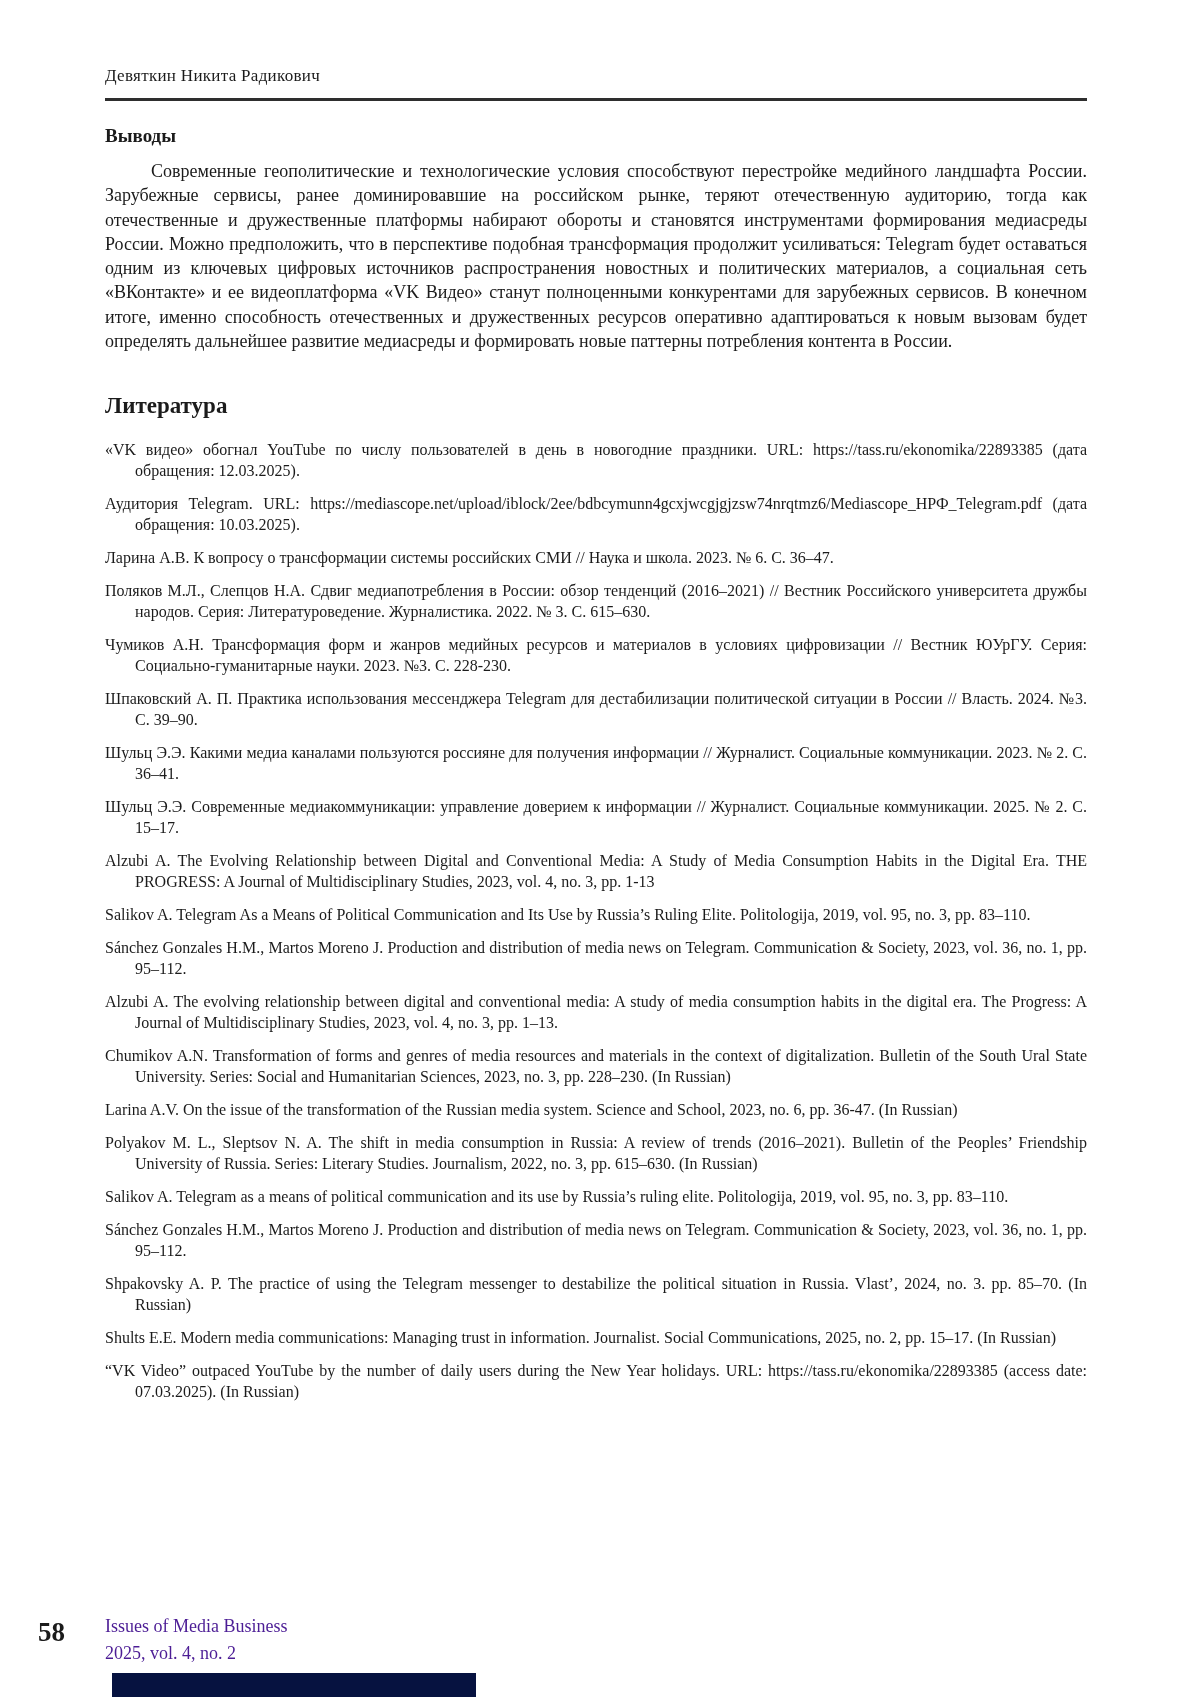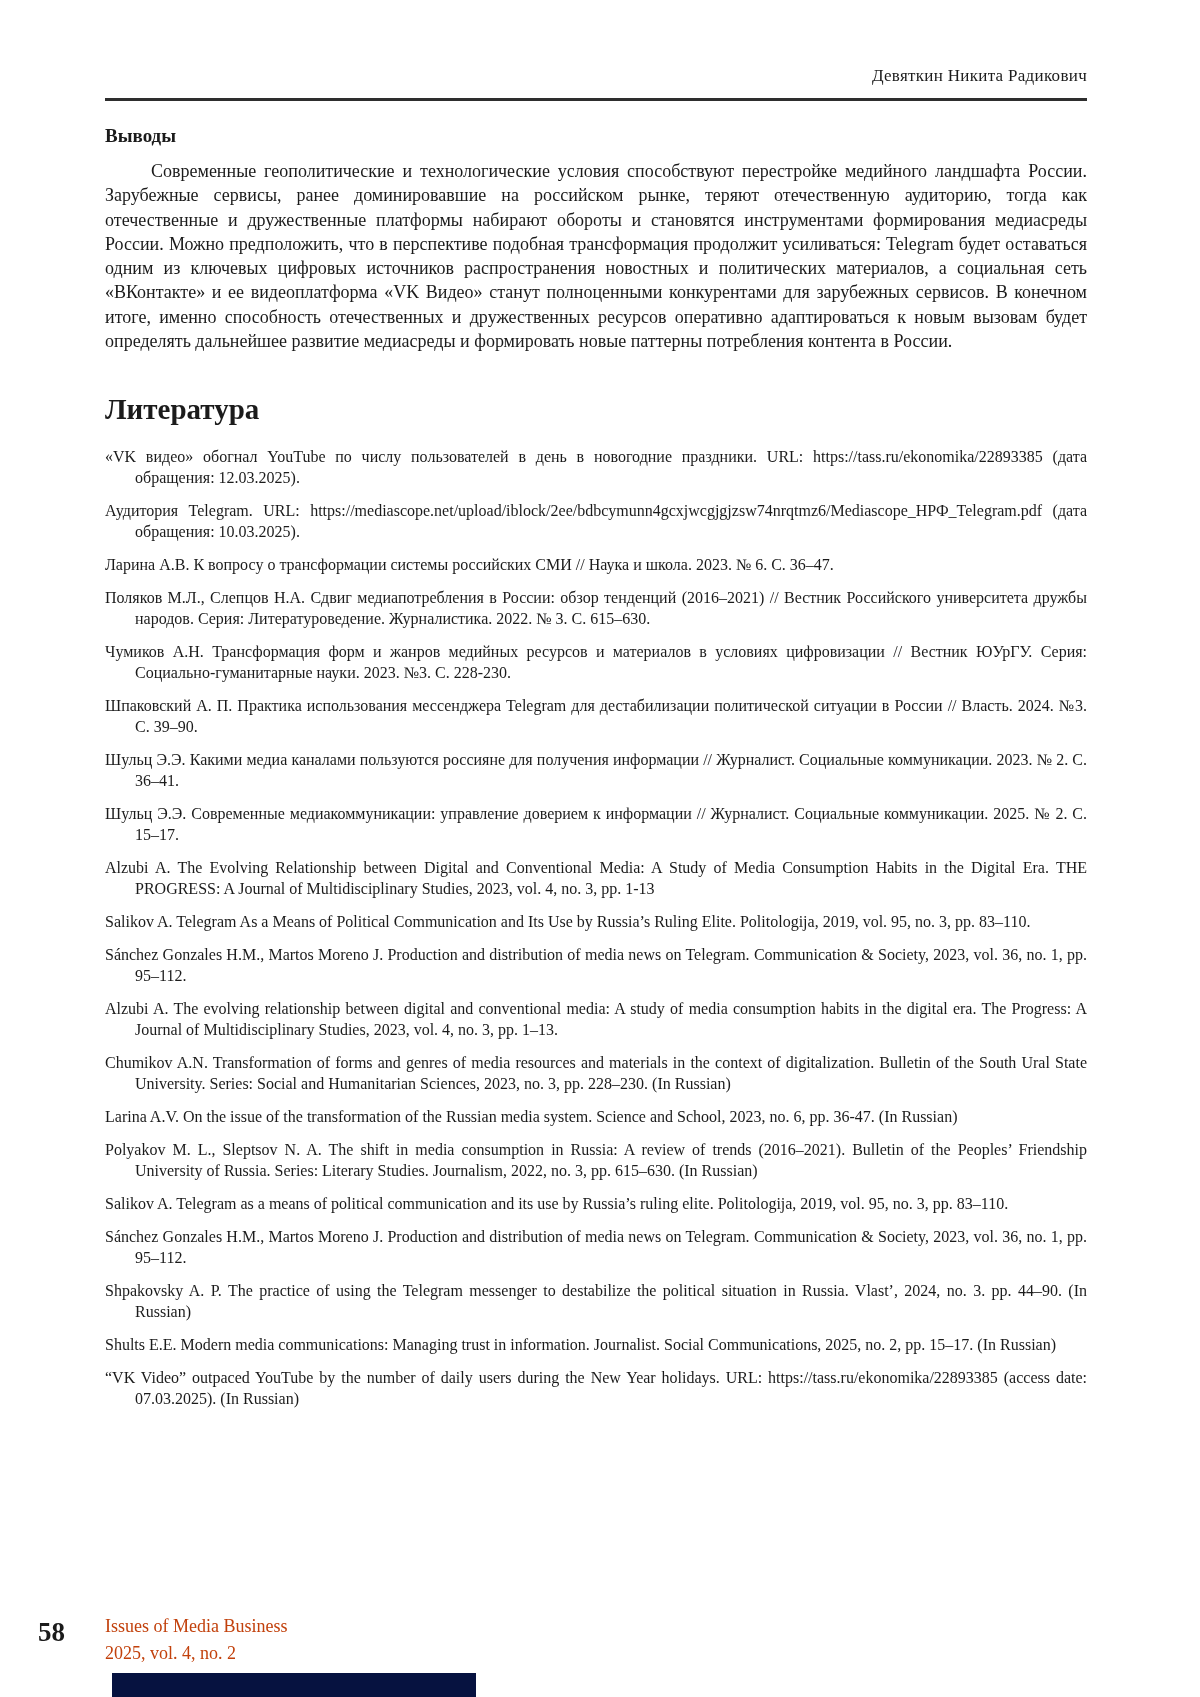--- a/index.html
+++ b/index.html
@@ -15,21 +15,21 @@
     font-family: "Liberation Serif", "DejaVu Serif", serif;
     color: #1b1b1b;
   }
   .content {
     position: absolute;
     left: 105px;
     top: 66px;
     width: 982px;
   }
   .running-head {
-    text-align: right;
+    text-align: left;
     font-size: 17px;
     letter-spacing: 0.3px;
     margin: 0 0 12px 0;
   }
   .header-rule {
     height: 3px;
     background: #2e2e2e;
     border: none;
     margin: 0 0 0 0;
     width: 100%;
@@ -42,21 +42,21 @@
   }
   .para {
     font-size: 18px;
     line-height: 24.3px;
     text-align: justify;
     text-indent: 46px;
     margin: 0;
   }
   .section-heading {
     font-weight: bold;
-    font-size: 29px;
+    font-size: 23px;
     margin: 40px 0 20px 0;
   }
   .section-heading.refs-en {
     margin-top: 30px;
   }
   .ref {
     font-size: 16px;
     line-height: 21px;
     text-align: justify;
     padding-left: 30px;
@@ -68,21 +68,21 @@
     position: absolute;
     left: 38px;
     top: 1617px;
     font-weight: bold;
     font-size: 27px;
   }
   .footer {
     position: absolute;
     left: 105px;
     top: 1613px;
-    color: #c2410c;
+    color: #4c1d95;
     font-size: 18px;
     line-height: 27px;
   }
   .footer p { margin: 0; }
   .footer-bar {
     position: absolute;
     left: 112px;
     bottom: 0;
     width: 364px;
     height: 24px;
@@ -119,21 +119,21 @@
     </div>
 
 
   <div>
       <p class="ref">Alzubi A. The evolving relationship between digital and conventional media: A study of media consumption habits in the digital era. The Progress: A Journal of Multidisciplinary Studies, 2023, vol. 4, no. 3, pp. 1–13.</p>
       <p class="ref">Chumikov A.N. Transformation of forms and genres of media resources and materials in the context of digitalization. Bulletin of the South Ural State University. Series: Social and Humanitarian Sciences, 2023, no. 3, pp. 228–230. (In Russian)</p>
       <p class="ref">Larina A.V. On the issue of the transformation of the Russian media system. Science and School, 2023, no. 6, pp. 36-47. (In Russian)</p>
       <p class="ref">Polyakov M. L., Sleptsov N. A. The shift in media consumption in Russia: A review of trends (2016–2021). Bulletin of the Peoples’ Friendship University of Russia. Series: Literary Studies. Journalism, 2022, no. 3, pp. 615–630. (In Russian)</p>
       <p class="ref">Salikov A. Telegram as a means of political communication and its use by Russia’s ruling elite. Politologija, 2019, vol. 95, no. 3, pp. 83–110.</p>
       <p class="ref">Sánchez Gonzales H.M., Martos Moreno J. Production and distribution of media news on Telegram. Communication &amp; Society, 2023, vol. 36, no. 1, pp. 95–112.</p>
-      <p class="ref">Shpakovsky A. P. The practice of using the Telegram messenger to destabilize the political situation in Russia. Vlast’, 2024, no. 3. pp. 44–90. (In Russian)</p>
+      <p class="ref">Shpakovsky A. P. The practice of using the Telegram messenger to destabilize the political situation in Russia. Vlast’, 2024, no. 3. pp. 85–70. (In Russian)</p>
       <p class="ref">Shults E.E. Modern media communications: Managing trust in information. Journalist. Social Communications, 2025, no. 2, pp. 15–17. (In Russian)</p>
       <p class="ref">“VK Video” outpaced YouTube by the number of daily users during the New Year holidays. URL: https://tass.ru/ekonomika/22893385 (access date: 07.03.2025). (In Russian)</p>
     </div>
 
 </div>
 
 <div class="page-number">58</div>
 
 <div class="footer">
   <p>Issues of Media Business</p>

